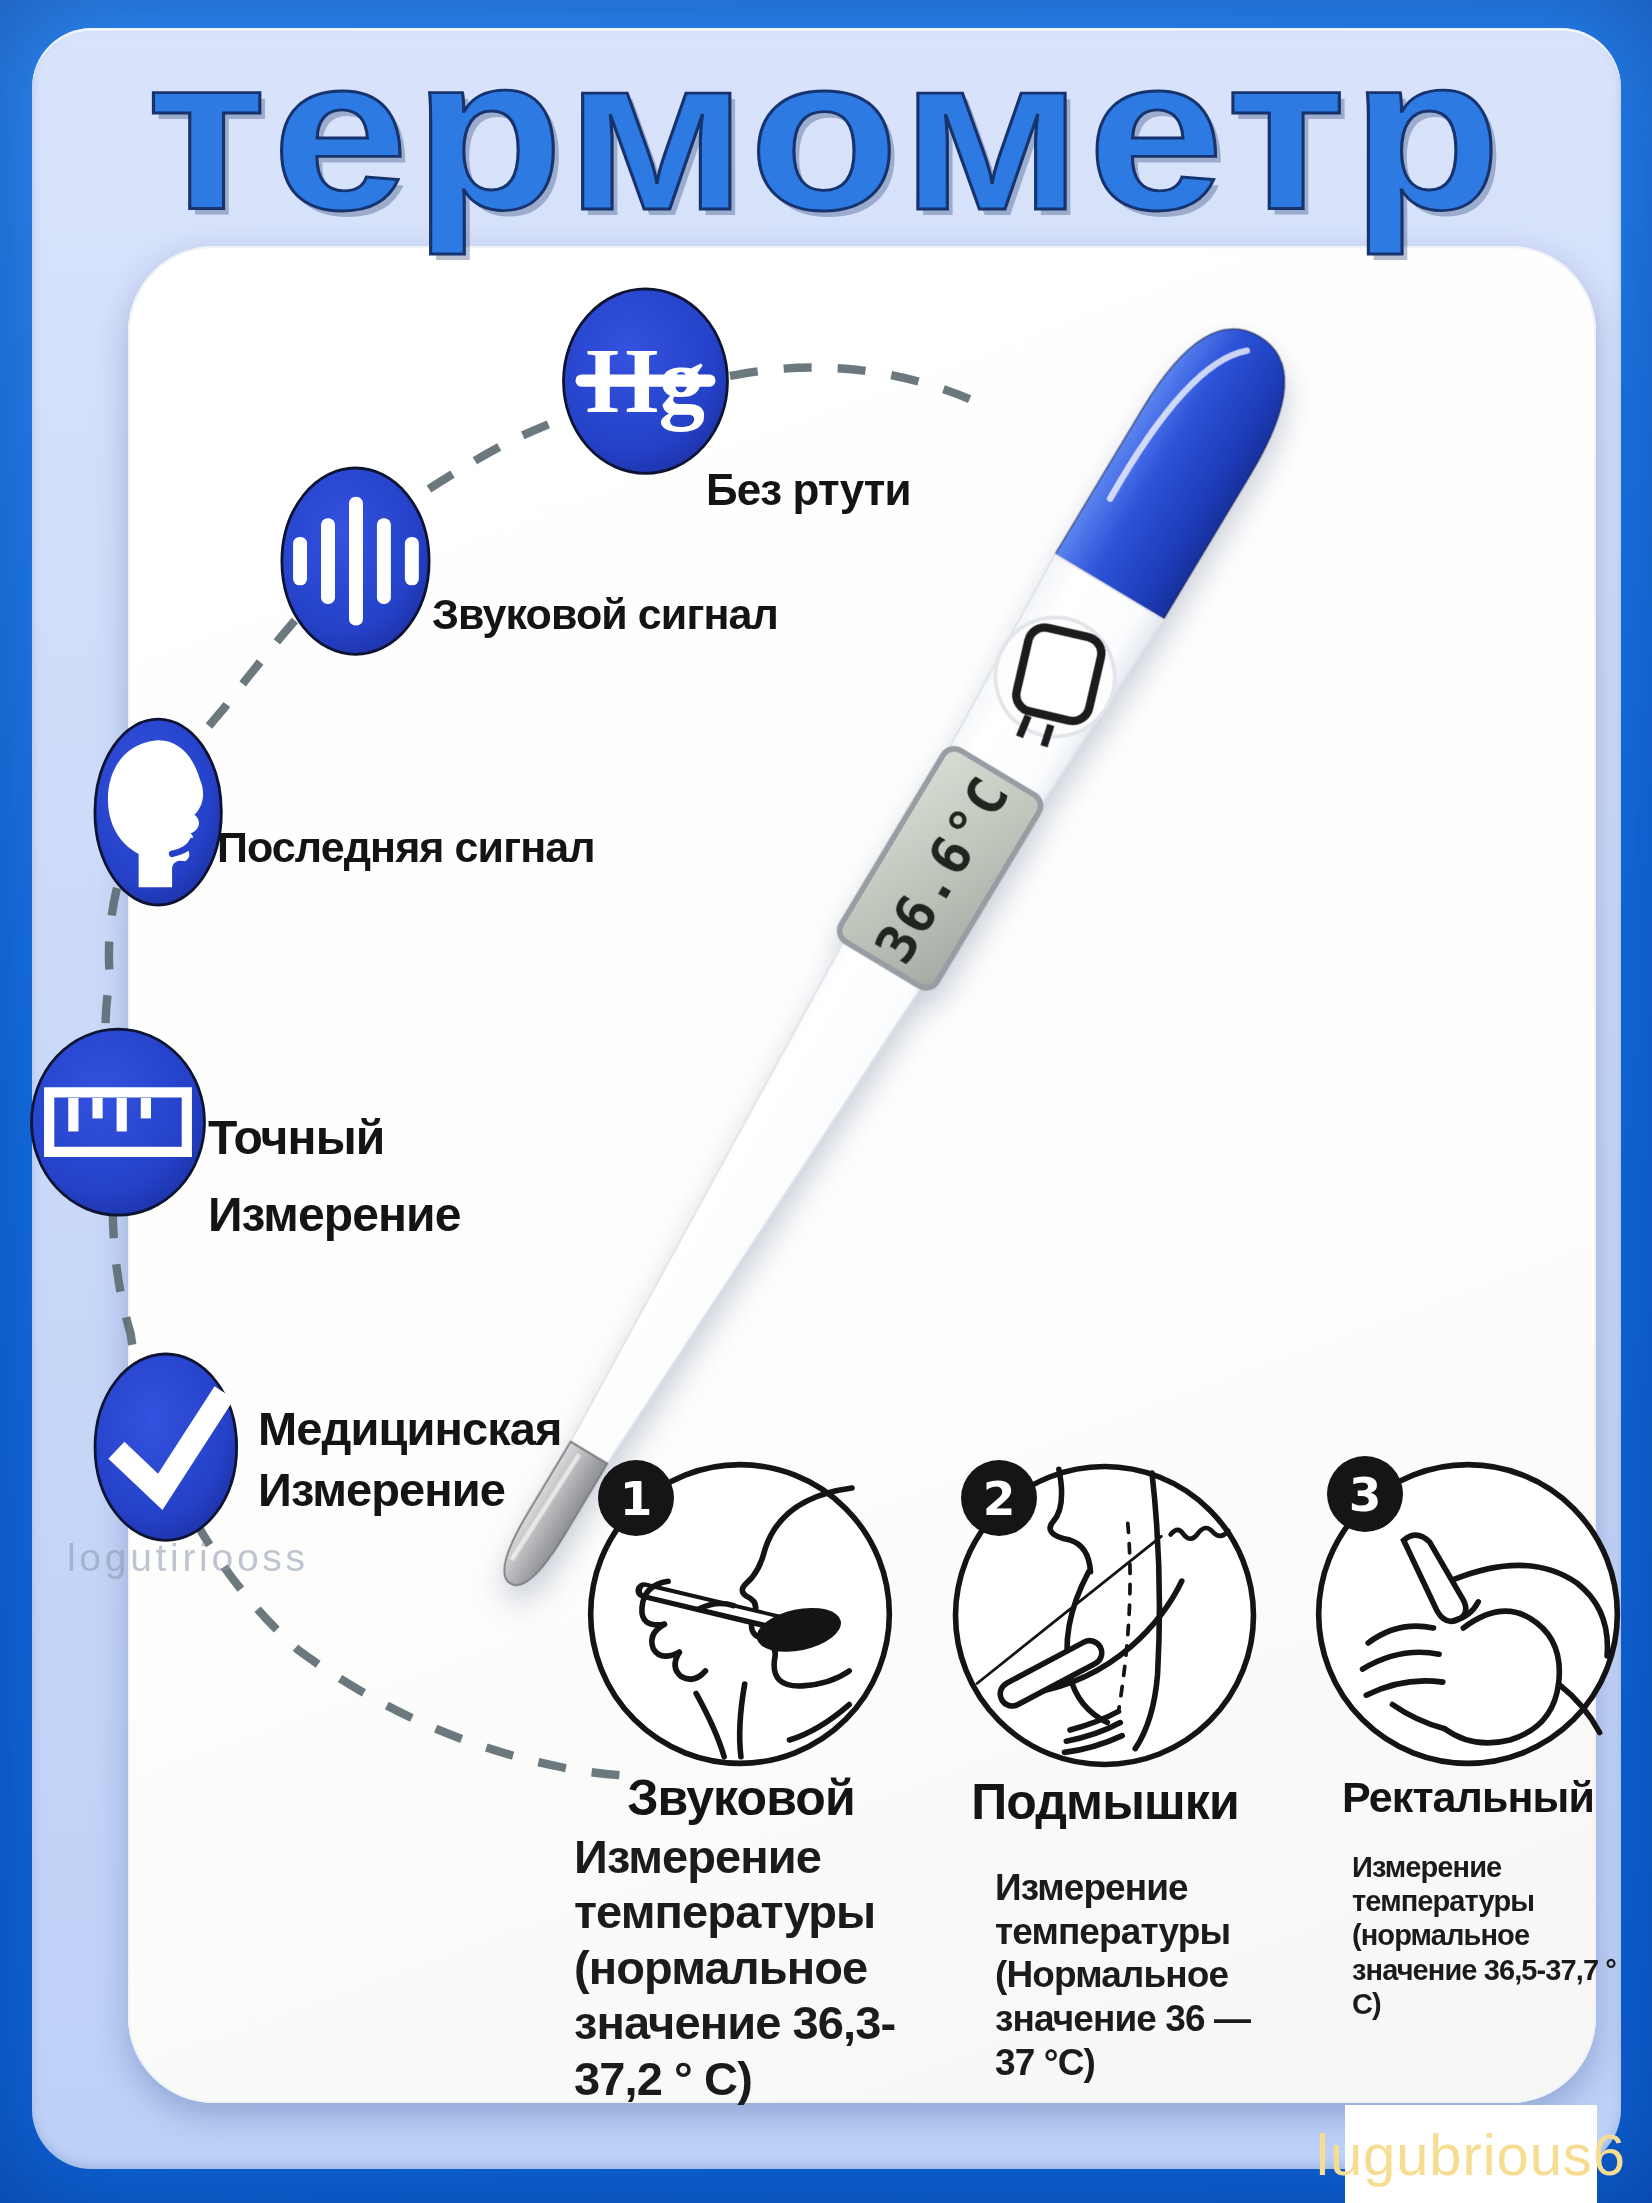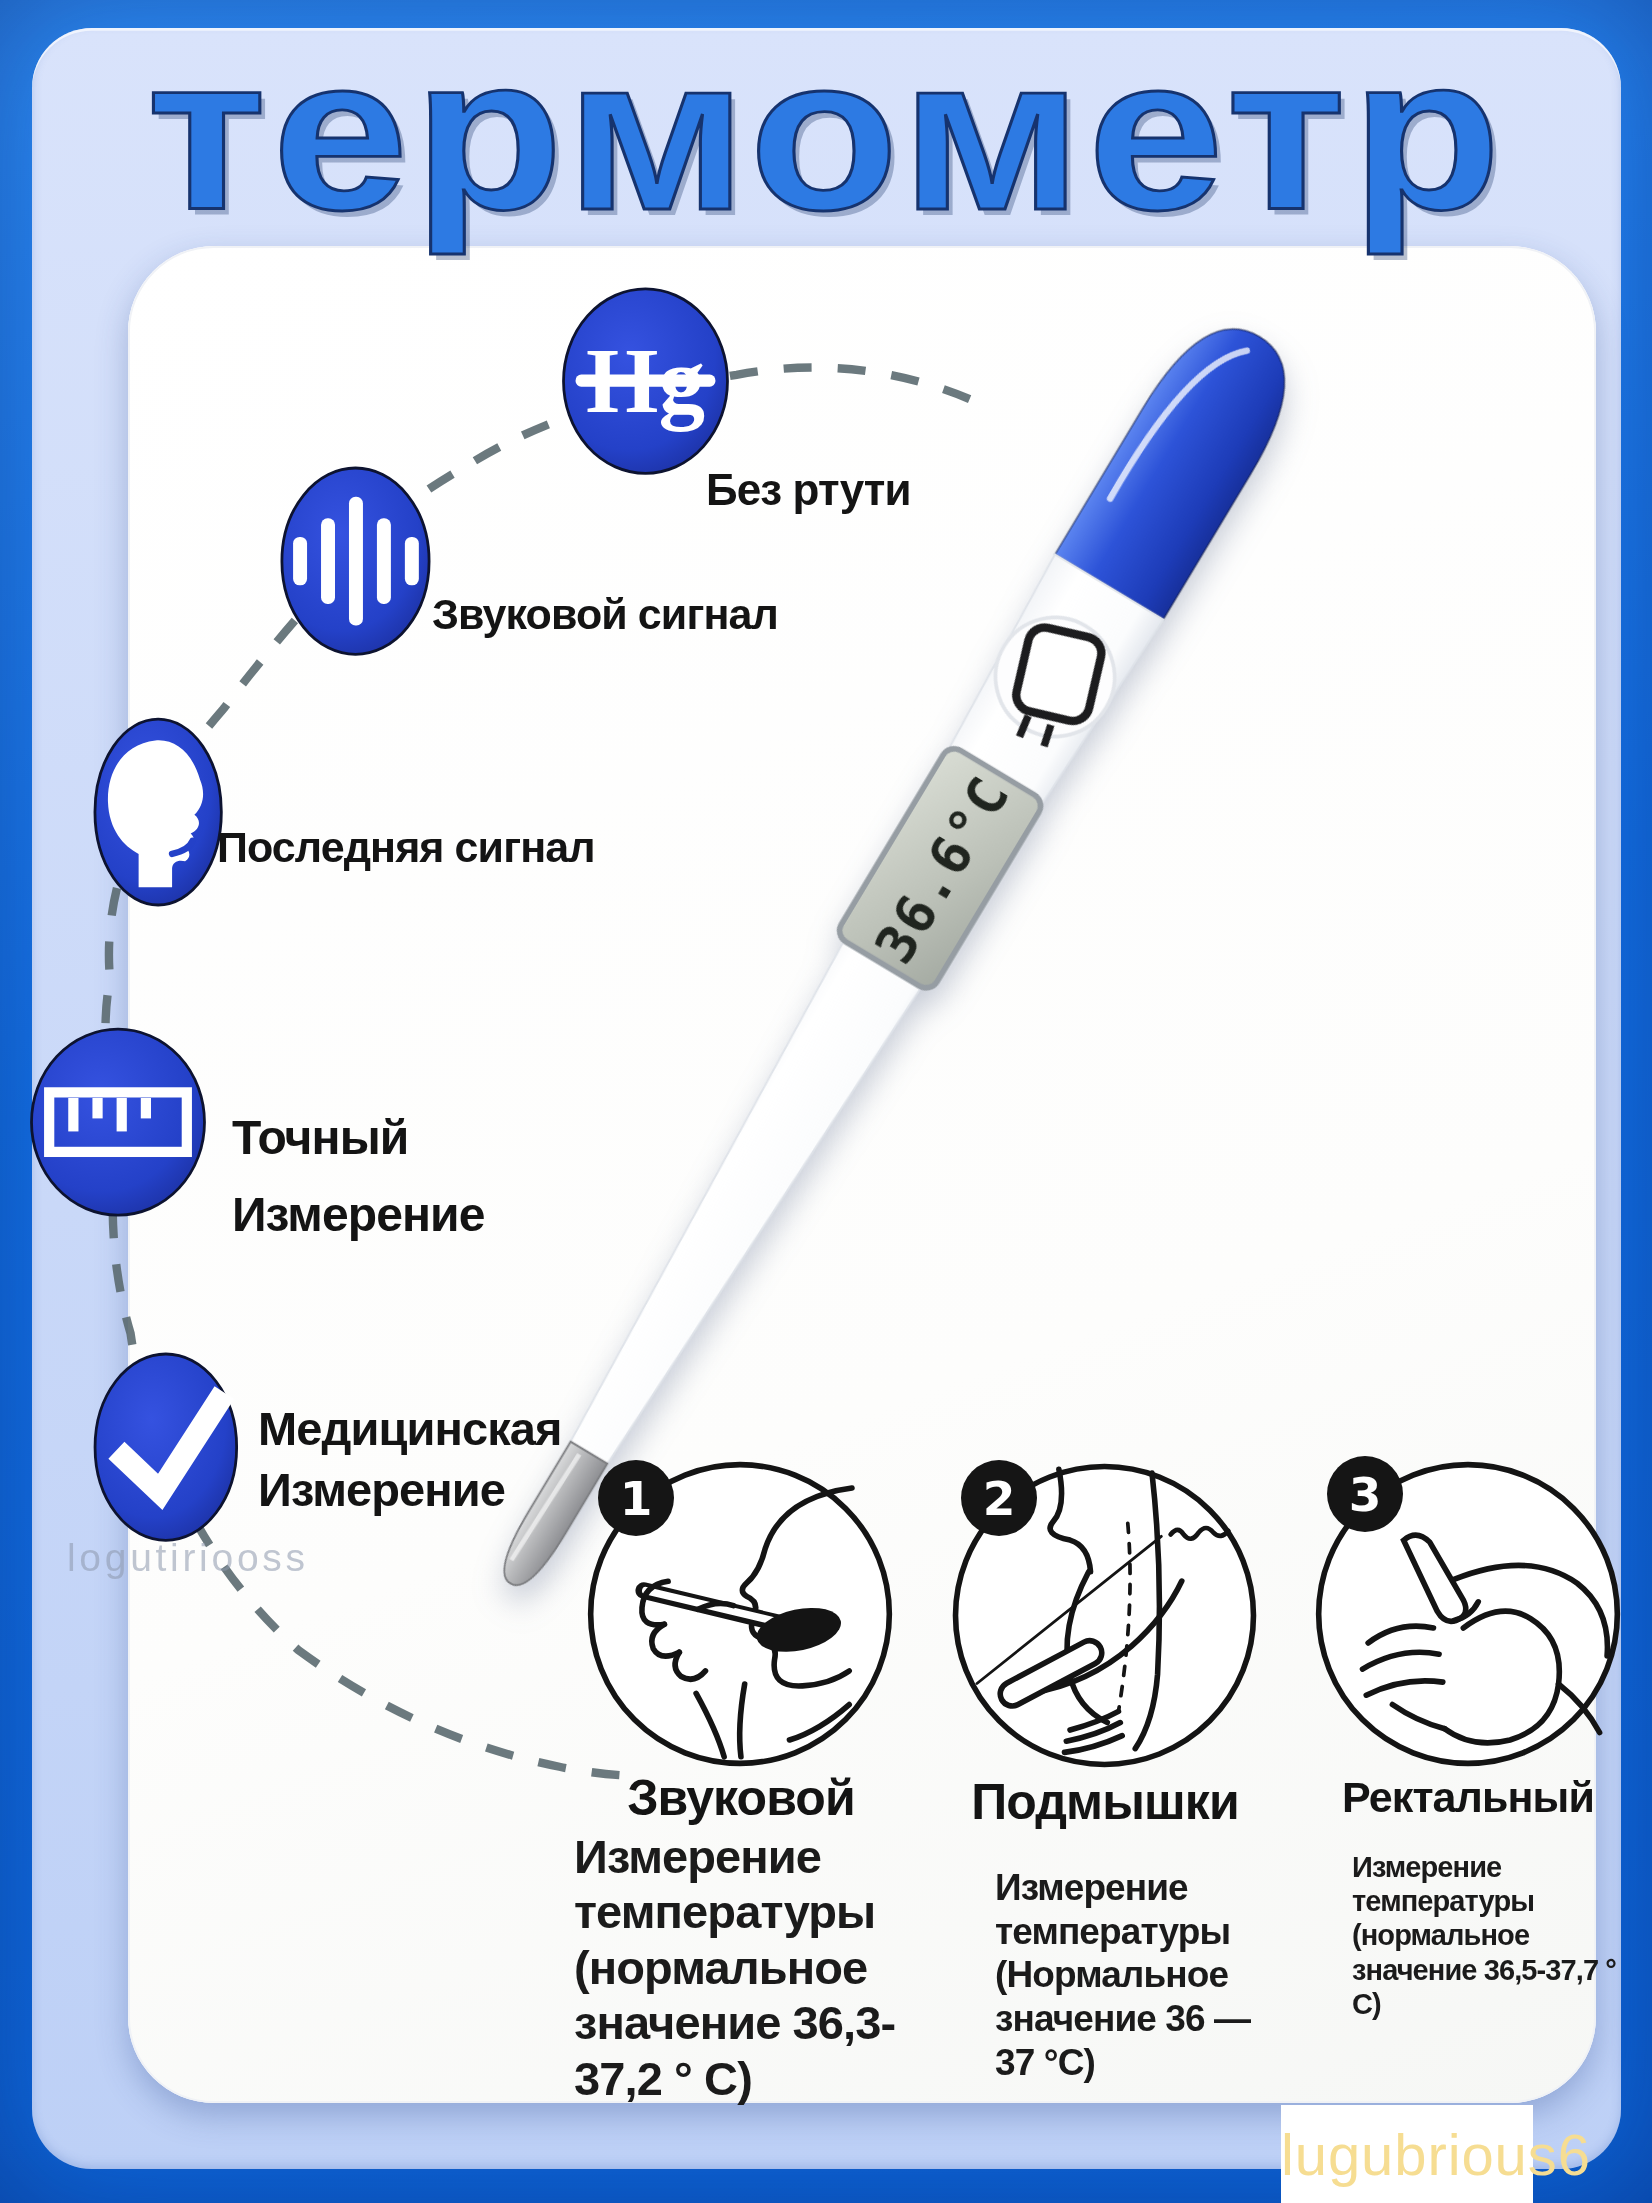--- a/index.html
+++ b/index.html
@@ -40,22 +40,22 @@
   .badge{
     position:absolute;width:76px;height:76px;border-radius:50%;background:#151515;
     color:#fff;font-weight:bold;font-size:47px;display:flex;align-items:center;justify-content:center;
     font-family:"DejaVu Sans",sans-serif;
   }
   .wm-left{
     position:absolute;left:67px;top:1536px;font-size:39px;color:#8d98ad;opacity:.55;
     letter-spacing:3.7px;filter:blur(0.4px);
   }
   .wm-box{
-    position:absolute;left:1281px;top:2105px;width:252px;height:99px;background:#ffffff;
-    display:flex;align-items:center;justify-content:flex-start;
+    position:absolute;left:1345px;top:2105px;width:252px;height:99px;background:#ffffff;
+    display:flex;align-items:center;justify-content:center;
   }
   .wm-box span{font-size:58px;color:#f6dd92;letter-spacing:0.9px;}
   .thermo{
     position:absolute;left:792px;top:214px;width:186px;height:1492px;
     transform:rotate(31deg);transform-origin:50% 50%;
     filter:drop-shadow(9.3px 13px 15px rgba(60,80,120,.28));
   }
 </style>
 </head>
 <body>
@@ -125,21 +125,21 @@
   <svg class="abs" style="left:25px;top:1025px;" width="186" height="198" viewBox="0 0 200 212">
     <ellipse cx="100" cy="104" rx="93" ry="100" fill="url(#cg)" stroke="#0d1330" stroke-width="3"></ellipse>
     <rect x="26" y="72" width="148" height="64" fill="none" stroke="#ffffff" stroke-width="11"></rect>
     <g stroke="#ffffff" stroke-width="11">
       <line x1="52" y1="78" x2="52" y2="114"></line>
       <line x1="78" y1="78" x2="78" y2="100"></line>
       <line x1="104" y1="78" x2="104" y2="114"></line>
       <line x1="130" y1="78" x2="130" y2="100"></line>
     </g>
   </svg>
-  <div class="feat-label" style="left:208px;top:1100px;font-size:48px;line-height:1.6;margin-left:24px;">
+  <div class="feat-label" style="left:208px;top:1100px;font-size:48px;line-height:1.6;">
     <span style="display:block">Точный</span>
     <span style="display:block">Измерение</span>
   </div>
 
   <svg class="abs" style="left:82px;top:1350px;" width="177" height="198" viewBox="0 0 190 212">
     <ellipse cx="90" cy="104" rx="76" ry="100" fill="url(#cg)" stroke="#0d1330" stroke-width="3"></ellipse>
     <path d="M 46 116 L 84 152 L 146 56" fill="none" stroke="#ffffff" stroke-width="25" stroke-linecap="square" stroke-linejoin="miter"></path>
   </svg>
   <div class="feat-label" style="left:258px;top:1398px;font-size:47px;line-height:1.3;">
     <span style="display:block">Медицинская</span>

